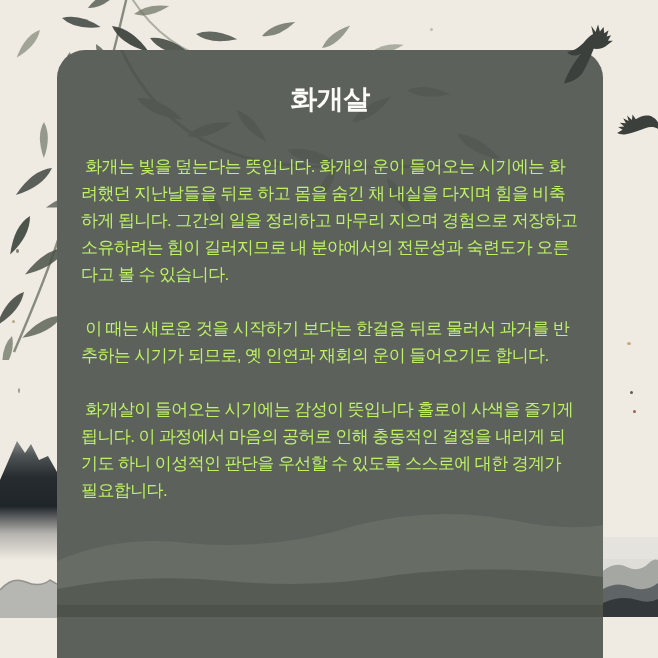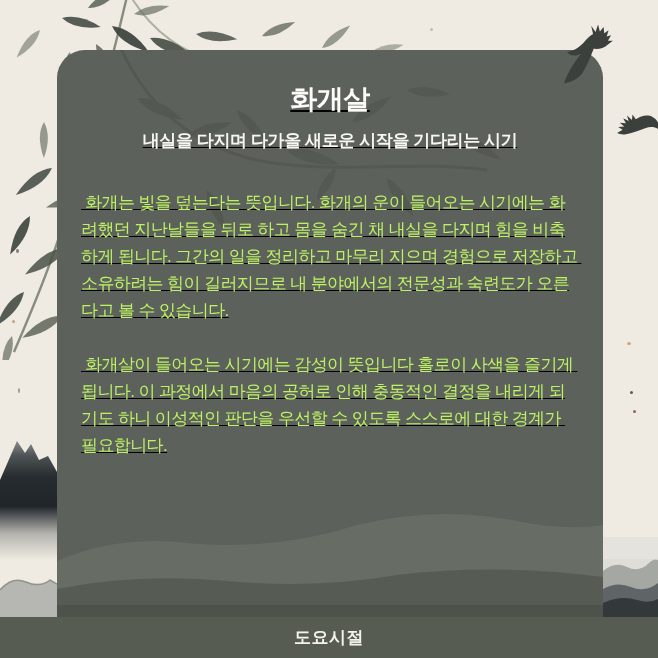--- a/index.html
+++ b/index.html
@@ -11,21 +11,21 @@
 
   
   .deco{position:absolute;pointer-events:none;}
   .bamboo-paper{left:0;top:0;z-index:1;}
   .mountain-left{left:0;top:428px;z-index:1;}
   .mountain-right{left:603px;top:537px;z-index:1;}
   .birds{left:540px;top:18px;z-index:6;}
 
   
   .panel{position:absolute;left:57px;top:50px;width:546px;bottom:0;
-         background:#5c615b;border-radius:28px 28px 0 0;overflow:hidden;z-index:2;text-decoration:underline;}
+         background:#5c615b;border-radius:28px 28px 0 0;overflow:hidden;z-index:2;}
   .ghost-bamboo{position:absolute;left:0;top:0;opacity:.12;}
   .ghost-mountains{position:absolute;left:0;right:0;bottom:41px;height:140px;}
 
   .panel-content{position:relative;z-index:3;padding:0 24px;color:#f3f2ee;}
   .card-title{margin:33px 0 0;text-align:center;font-size:27px;line-height:32px;
               font-weight:700;color:#fcfbf8;letter-spacing:-0.5px;}
   .card-subtitle{margin:15px 0 0;text-align:center;font-size:17px;line-height:21px;
                  font-weight:700;color:#f7f6f2;letter-spacing:-0.4px;}
   .card-body{margin-top:38px;}
   .card-body p{margin:0 0 27px;font-size:17px;line-height:27px;letter-spacing:-0.6px;
@@ -126,34 +126,31 @@
     </svg>
 
     <svg class="ghost-mountains" width="546" height="140" viewBox="0 0 546 140" preserveAspectRatio="none">
       <path d="M0,84 Q60,58 130,66 Q220,74 300,48 Q380,28 460,44 Q510,54 546,48 L546,140 L0,140 Z" fill="#71776e" opacity="0.5"></path>
       <path d="M0,112 Q80,96 170,104 Q260,112 340,98 Q440,86 546,100 L546,140 L0,140 Z" fill="#4b514a" opacity="0.6"></path>
       <rect y="128" width="546" height="12" fill="#434941" opacity="0.5"></rect>
     </svg>
 
     <div class="panel-content">
       <h1 class="card-title">화개살</h1>
-      <h2 class="card-subtitle">내실을 다지며 다가올 새로운 시작을 기다리는 시기</h2>
       <div class="card-body">
         <p> 화개는 빛을 덮는다는 뜻입니다. 화개의 운이 들어오는 시기에는 화려했던 지난날들을 뒤로 하고 몸을 숨긴 채 내실을 다지며 힘을 비축하게 됩니다. 그간의 일을 정리하고 마무리 지으며 경험으로 저장하고 소유하려는 힘이 길러지므로 내 분야에서의 전문성과 숙련도가 오른다고 볼 수 있습니다.</p>
+        <p> 이 때는 새로운 것을 시작하기 보다는 한걸음 뒤로 물러서 과거를 반추하는 시기가 되므로, 옛 인연과 재회의 운이 들어오기도 합니다.</p>
         <p> 화개살이 들어오는 시기에는 감성이 뜻입니다 홀로이 사색을 즐기게 됩니다. 이 과정에서 마음의 공허로 인해 충동적인 결정을 내리게 되기도 하니 이성적인 판단을 우선할 수 있도록 스스로에 대한 경계가 필요합니다.</p>
       </div>
     </div>
   </div>
 
   <svg class="deco birds" width="118" height="140" viewBox="0 0 118 140">
     <g transform="translate(14 6) scale(0.62)" fill="#3c403c">
       <path d="M16,96 C24,74 34,60 44,48 C34,53 26,51 21,45 C31,44 40,38 47,31 C52,25 57,19 63,16 L60,3 L67,13 L71,1 L74,12 L80,5 L81,15 L88,10 L85,20 L92,18 L87,27 L95,27 L87,33 C81,39 72,41 64,40 C60,50 54,66 46,79 C38,90 26,94 16,96 Z"></path>
     </g>
     <g transform="translate(76 92) scale(0.55)" fill="#3c403c">
       <path d="M2,42 L12,36 L4,31 L15,30 L7,23 L18,24 L13,15 L23,20 L20,10 L29,18 L30,8 L36,17 C46,10 58,8 67,13 C75,17 80,26 77,35 C70,30 62,30 53,33 C42,37 28,42 18,44 C12,45 6,44 2,42 Z"></path>
     </g>
   </svg>
 
-  <div class="footer-bar">
-    <span>도요시절</span>
-  </div>
 
 </div>
 
 </body></html>

